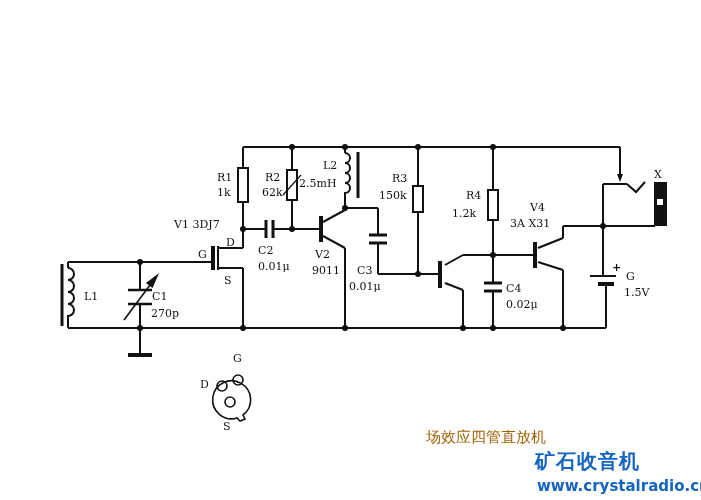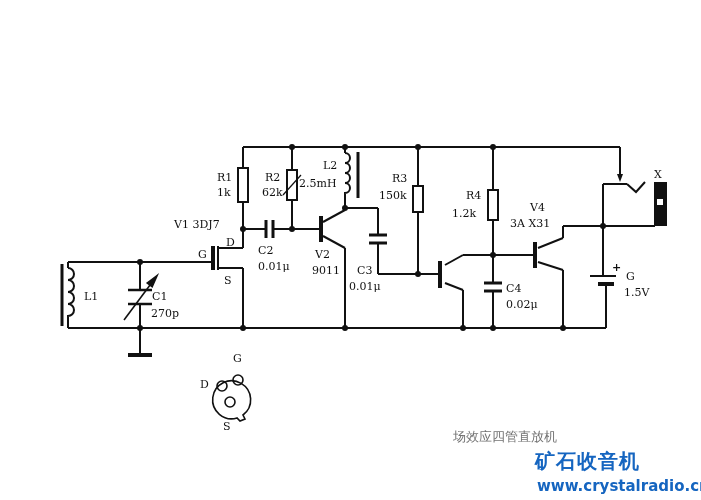--- a/index.html
+++ b/index.html
@@ -1,19 +1,19 @@
 <!DOCTYPE html>
 <html><head>
 <meta charset="utf-8">
 <style>
   html, body { margin:0; padding:0; background:#ffffff; }
   body { width:701px; height:500px; position:relative; overflow:hidden; font-family:"DejaVu Serif", serif; }
   #schem { position:absolute; left:0; top:0; }
   .lbl { font-family:"DejaVu Serif", serif; font-size:11px; fill:#111; }
-  .caption { position:absolute; left:453px; top:428px; font-family:"DejaVu Sans", sans-serif; font-size:13px; color:#737373; letter-spacing:0px; }
+  .caption { position:absolute; left:426px; top:428px; font-family:"DejaVu Sans", sans-serif; font-size:15px; color:#a16207; letter-spacing:0px; }
   .brand { position:absolute; left:535px; top:448px; font-family:"DejaVu Sans", sans-serif; font-weight:bold; font-size:20px; color:#1565c0; letter-spacing:1px; }
   .url { position:absolute; left:537px; top:477px; font-family:"DejaVu Sans", sans-serif; font-weight:bold; font-size:15px; color:#1565c0; }
 </style>
 </head>
 <body>
 
 <svg id="schem" width="701" height="500" viewBox="0 0 701 500">
   <g stroke="#111" stroke-width="2" fill="none">
 
     <line x1="243" y1="147" x2="620" y2="147"></line>

